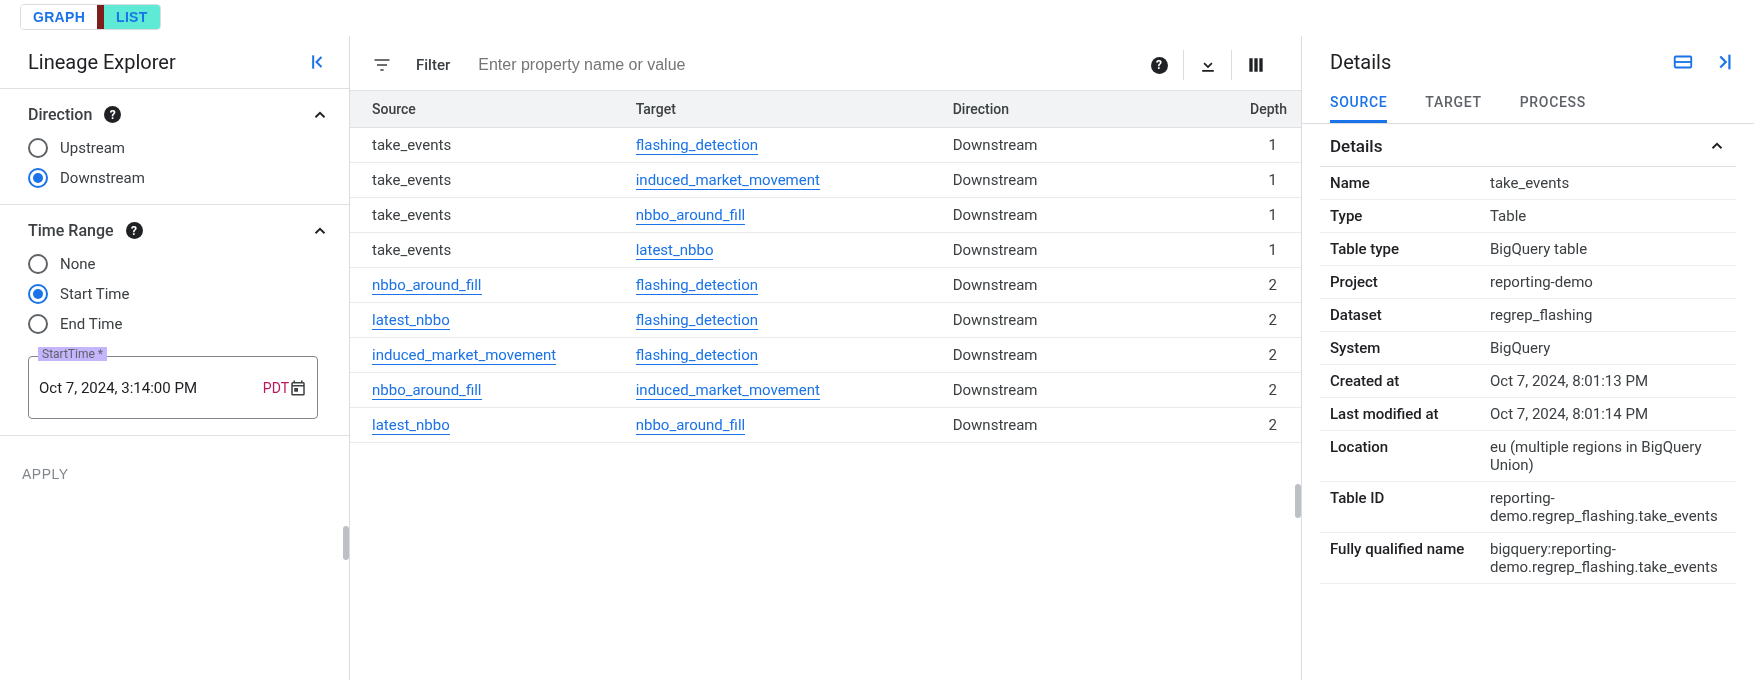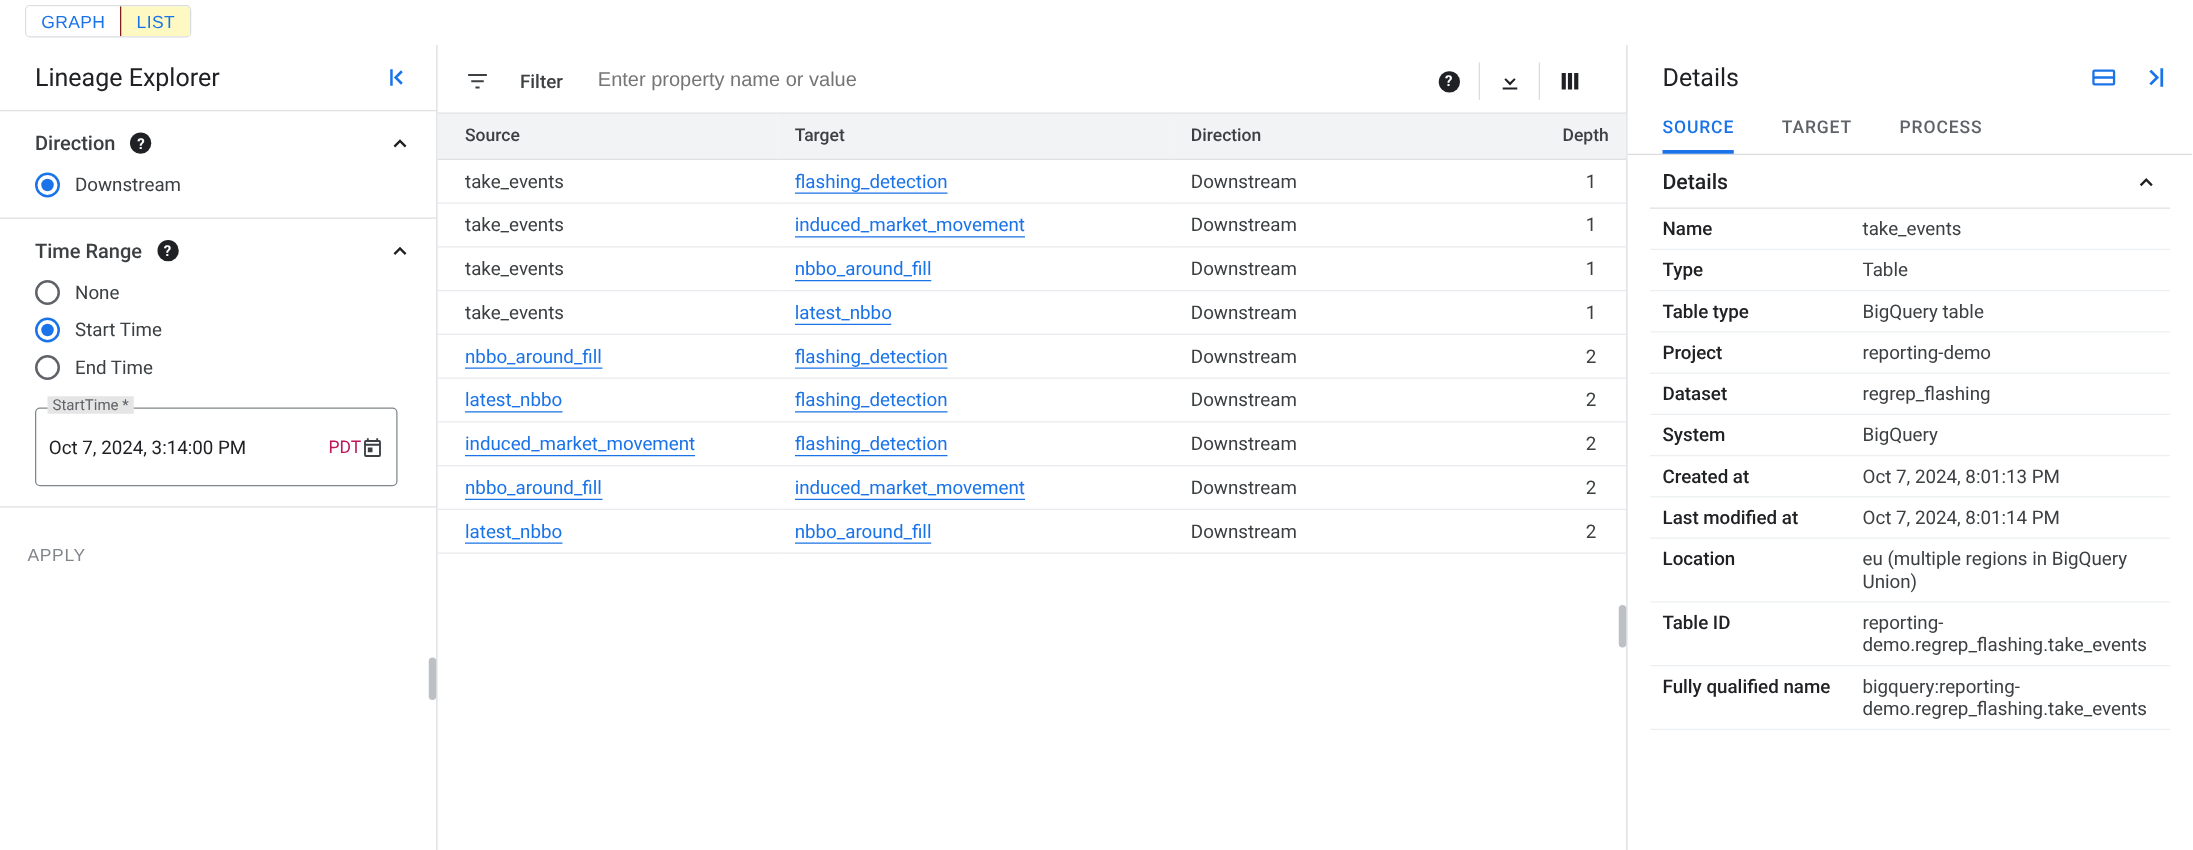--- a/index.html
+++ b/index.html
@@ -19,30 +19,30 @@
   }
   .toggle-group {
     display: inline-flex;
     border: 1px solid #dadce0;
     border-radius: 4px;
     overflow: hidden;
   }
   .toggle-btn {
     padding: 4px 12px;
     font-size: 14px;
-    font-weight: 400;
+    font-weight: 700;
     color: #1a73e8;
     background: #fff;
     border: none;
     cursor: pointer;
     letter-spacing: 0.3px;
   }
   .toggle-btn.active {
-    background: #fef9c3;
-    border-left: 1px solid #7f1d1d;
+    background: #5eead4;
+    border-left: 7px solid #7f1d1d;
   }
   .main {
     display: flex;
     height: calc(100% - 30px);
     margin-top: 6px;
   }
   
   .left-panel {
     width: 350px;
     border-right: 1px solid #dadce0;
@@ -128,21 +128,21 @@
   .radio-outer.checked .radio-inner { display: block; }
   .radio-label { font-size: 15px; color: #3c4043; }
   .date-field {
     position: relative;
     margin-top: 12px;
     width: 290px;
   }
   .date-field .floating {
     position: absolute;
     top: -9px; left: 10px;
-    background: #e5e5e5;
+    background: #c4b5fd;
     padding: 0 4px;
     font-size: 12px;
     color: #5f6368;
     text-align: right;
   }
   .date-field .box {
     border: 1px solid #80868b;
     border-radius: 4px;
     height: 63px;
     display: flex;
@@ -323,20 +323,24 @@
       <div class="section-head">
         <span class="title">Direction</span>
         <span class="help-circle">?</span>
         <span class="chevron">
           <svg width="18" height="18" viewBox="0 0 24 24" fill="none" stroke="#202124" stroke-width="2.5">
               <polyline points="6 15 12 9 18 15"></polyline>
             </svg>
         </span>
       </div>
       <div class="section-body">
+        <div class="radio-row">
+          <span class="radio-outer"></span>
+          <span class="radio-label">Upstream</span>
+        </div>
         <div class="radio-row">
           <span class="radio-outer checked">
               <span class="radio-inner"></span>
             </span>
           <span class="radio-label">Downstream</span>
         </div>
       </div>
     </div>
 
     <div class="section">

